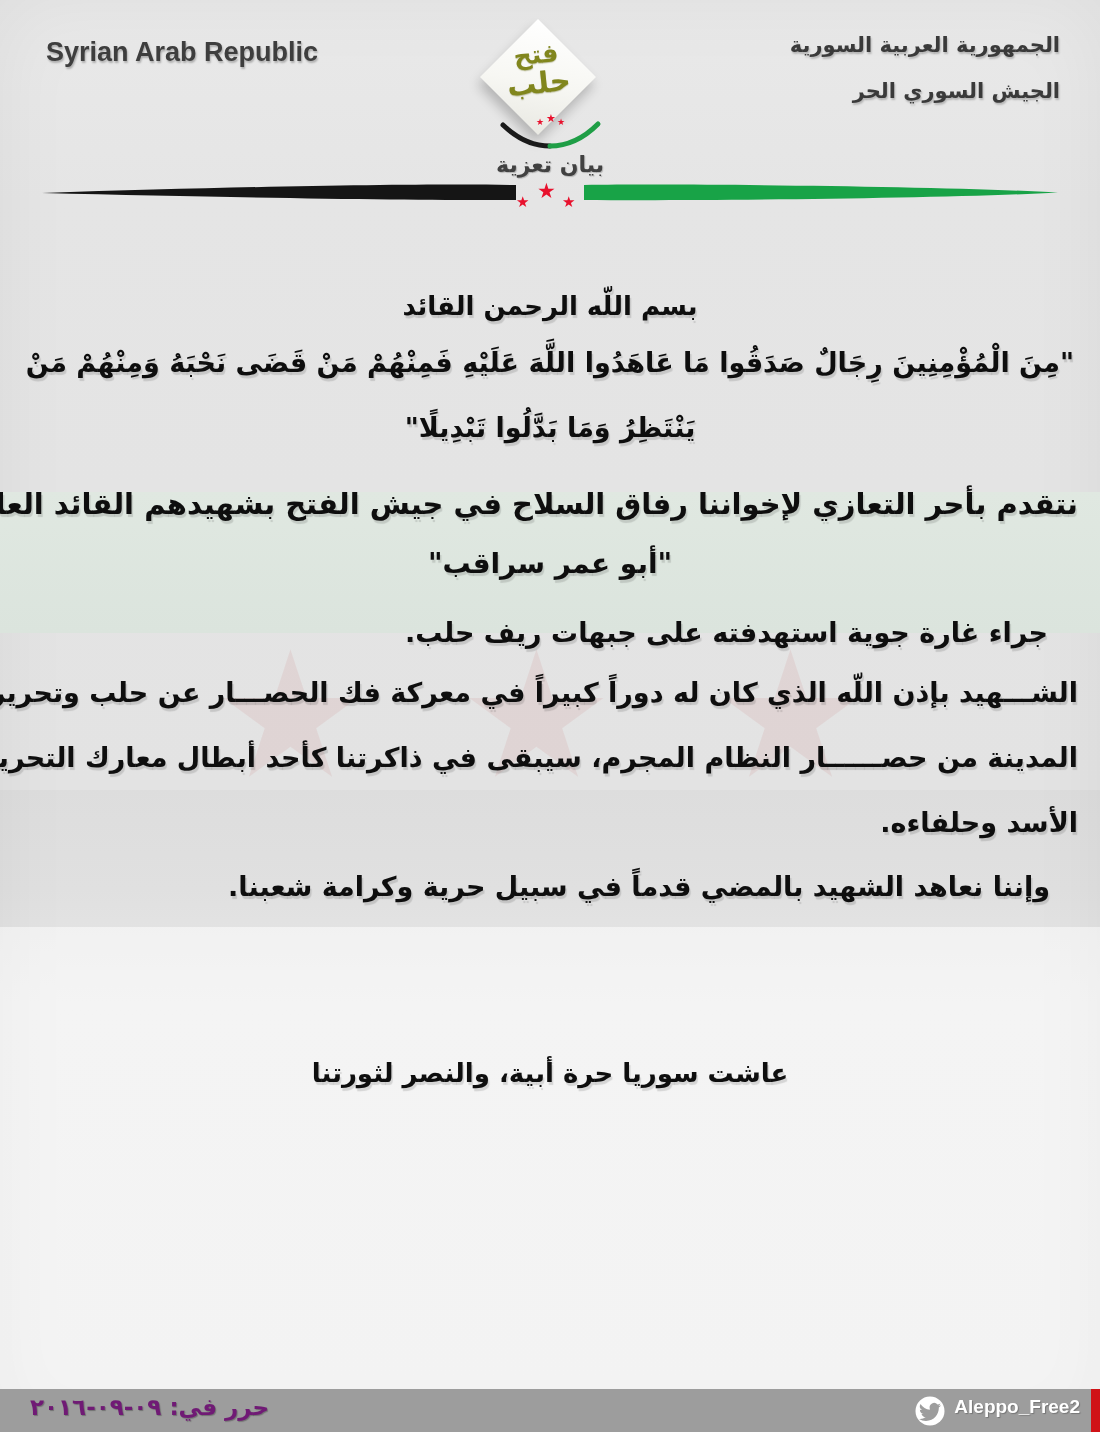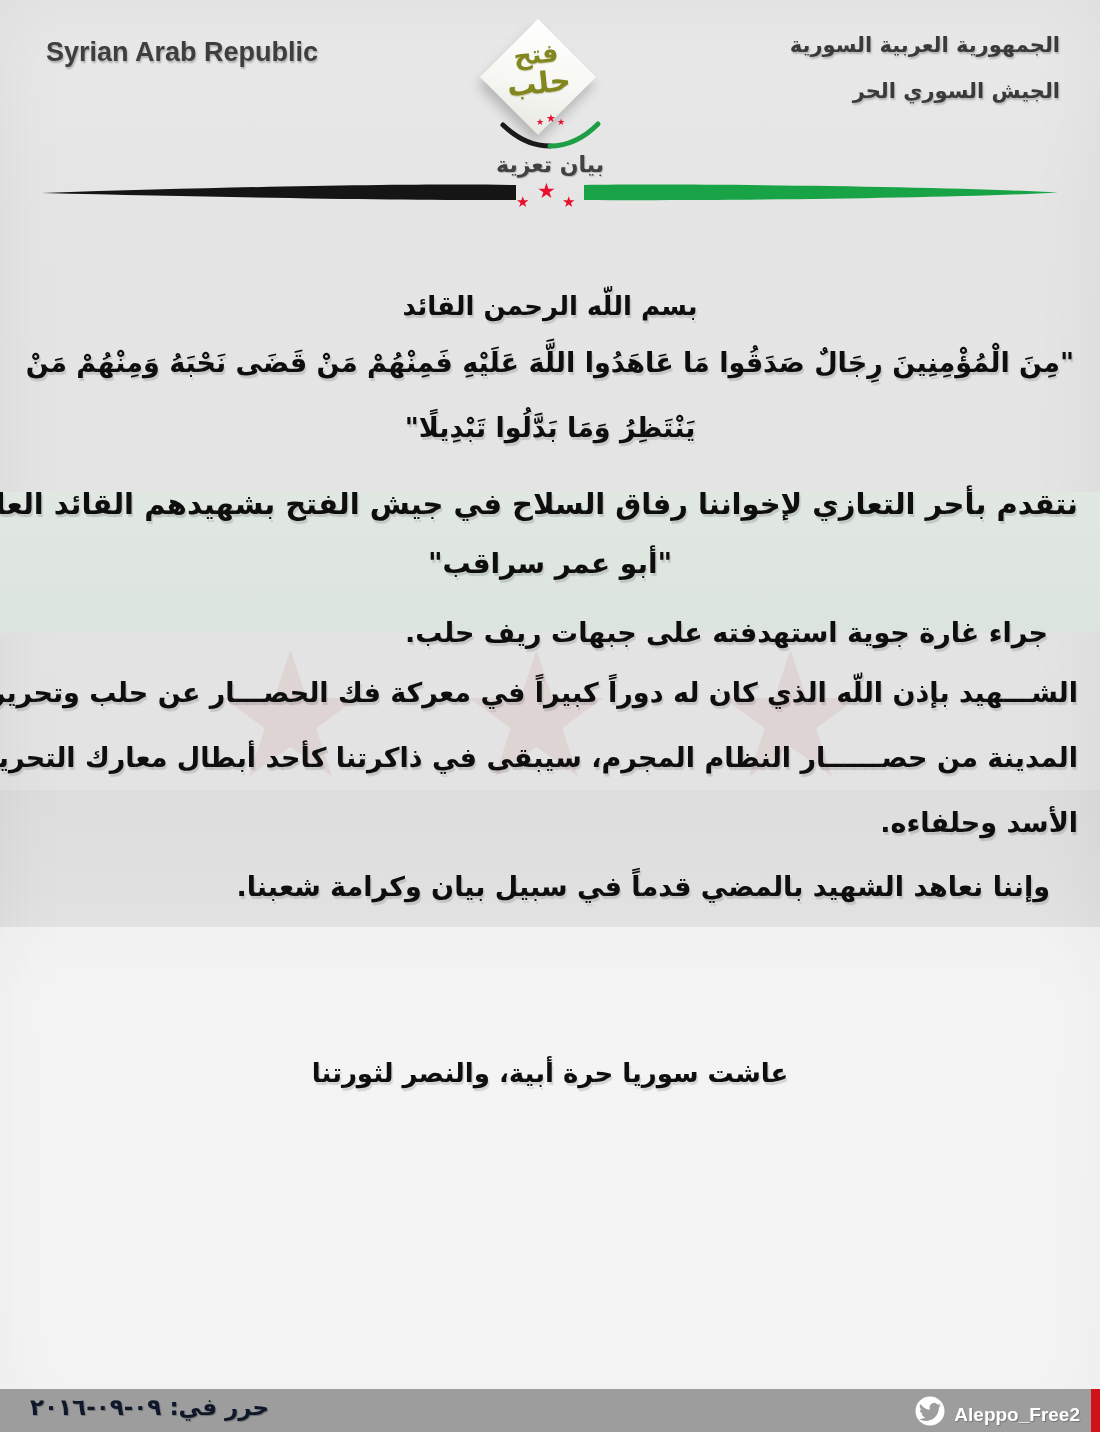--- a/index.html
+++ b/index.html
@@ -52,23 +52,23 @@
   .l-intro{top:487px;font-size:29px;}
   .l-name{top:547px;font-size:28px;}
   .l-cause{top:617px;font-size:27px;padding-right:30px;}
   .l-trib1{top:677px;font-size:27px;}
   .l-trib2{top:742px;font-size:27px;}
   .l-trib3{top:807px;font-size:27px;}
   .l-pledge{top:871px;font-size:27px;padding-right:28px;}
   .l-closing{top:1058px;font-size:26px;}
   
   .footer{position:absolute;left:0;bottom:0;width:1100px;height:43px;background:#9d9d9d;}
-  .footer-date{position:absolute;left:30px;top:5px;direction:rtl;color:#0f172a;font-size:23px;
+  .footer-date{position:absolute;left:30px;top:5px;direction:rtl;color:#701a75;font-size:23px;
     font-weight:bold;text-shadow:1px 1px 1px rgba(0,0,0,0.28);}
-  .tw{position:absolute;right:20px;top:7px;display:flex;align-items:flex-end;gap:9px;height:30px;}
+  .tw{position:absolute;right:20px;top:7px;display:flex;align-items:flex-start;gap:9px;height:30px;}
   .tw-handle{font-family:"Liberation Sans",sans-serif;font-weight:bold;font-size:19px;color:#ffffff;
     text-shadow:1px 1px 1px rgba(0,0,0,0.25);}
   .stripe{position:absolute;right:0;top:0;width:9px;height:43px;background:#d01217;}
 </style>
 </head>
 <body>
 
 <div class="page">
 
   <div class="band band-green"></div>
@@ -119,21 +119,21 @@
   <main>
     <div class="line center l-basmala">بسم اللّه الرحمن القائد</div>
     <div class="line center l-verse1">"مِنَ الْمُؤْمِنِينَ رِجَالٌ صَدَقُوا مَا عَاهَدُوا اللَّهَ عَلَيْهِ فَمِنْهُمْ مَنْ قَضَى نَحْبَهُ وَمِنْهُمْ مَنْ</div>
     <div class="line center l-verse2">يَنْتَظِرُ وَمَا بَدَّلُوا تَبْدِيلًا"</div>
     <div class="line center l-intro">نتقدم بأحر التعازي لإخواننا رفاق السلاح في جيش الفتح بشهيدهم القائد العام:</div>
     <div class="line center l-name">"أبو عمر سراقب"</div>
     <div class="line right l-cause">جراء غارة جوية استهدفته على جبهات ريف حلب.</div>
     <div class="line right l-trib1">الشـــهيد بإذن اللّه الذي كان له دوراً كبيراً في معركة فك الحصـــار عن حلب وتحرير أهالي</div>
     <div class="line right l-trib2">المدينة من حصــــــار النظام المجرم، سيبقى في ذاكرتنا كأحد أبطال معارك التحرير ضد</div>
     <div class="line right l-trib3">الأسد وحلفاءه.</div>
-    <div class="line right l-pledge">وإننا نعاهد الشهيد بالمضي قدماً في سبيل بيان وكرامة شعبنا.</div>
+    <div class="line right l-pledge">وإننا نعاهد الشهيد بالمضي قدماً في سبيل حرية وكرامة شعبنا.</div>
     <div class="line center l-closing">عاشت سوريا حرة أبية، والنصر لثورتنا</div>
   </main>
 
   <div class="footer">
     <div class="footer-date">حرر في: ٠٩-٠٩-٢٠١٦</div>
     <div class="tw">
       <svg width="30" height="30" viewBox="0 0 30 30">
         <circle cx="15" cy="15" r="14.5" fill="#ffffff"></circle>
         <g transform="translate(4,5) scale(0.92)">
           <path fill="#9d9d9d" d="M23.95 4.57c-.89.39-1.83.65-2.83.77a4.93 4.93 0 0 0 2.16-2.72c-.95.56-2 .96-3.13 1.18A4.92 4.92 0 0 0 11.7 8.3c0 .39.04.76.13 1.12A13.98 13.98 0 0 1 1.67 3.15a4.93 4.93 0 0 0 1.52 6.57c-.8-.02-1.56-.25-2.22-.61v.06a4.92 4.92 0 0 0 3.95 4.83c-.41.11-.85.17-1.3.17-.31 0-.62-.03-.92-.08a4.93 4.93 0 0 0 4.6 3.42A9.87 9.87 0 0 1 0 19.54a13.94 13.94 0 0 0 7.55 2.21c9.06 0 14.01-7.5 14.01-14.01 0-.21 0-.42-.02-.63a10 10 0 0 0 2.41-2.54z"></path>

